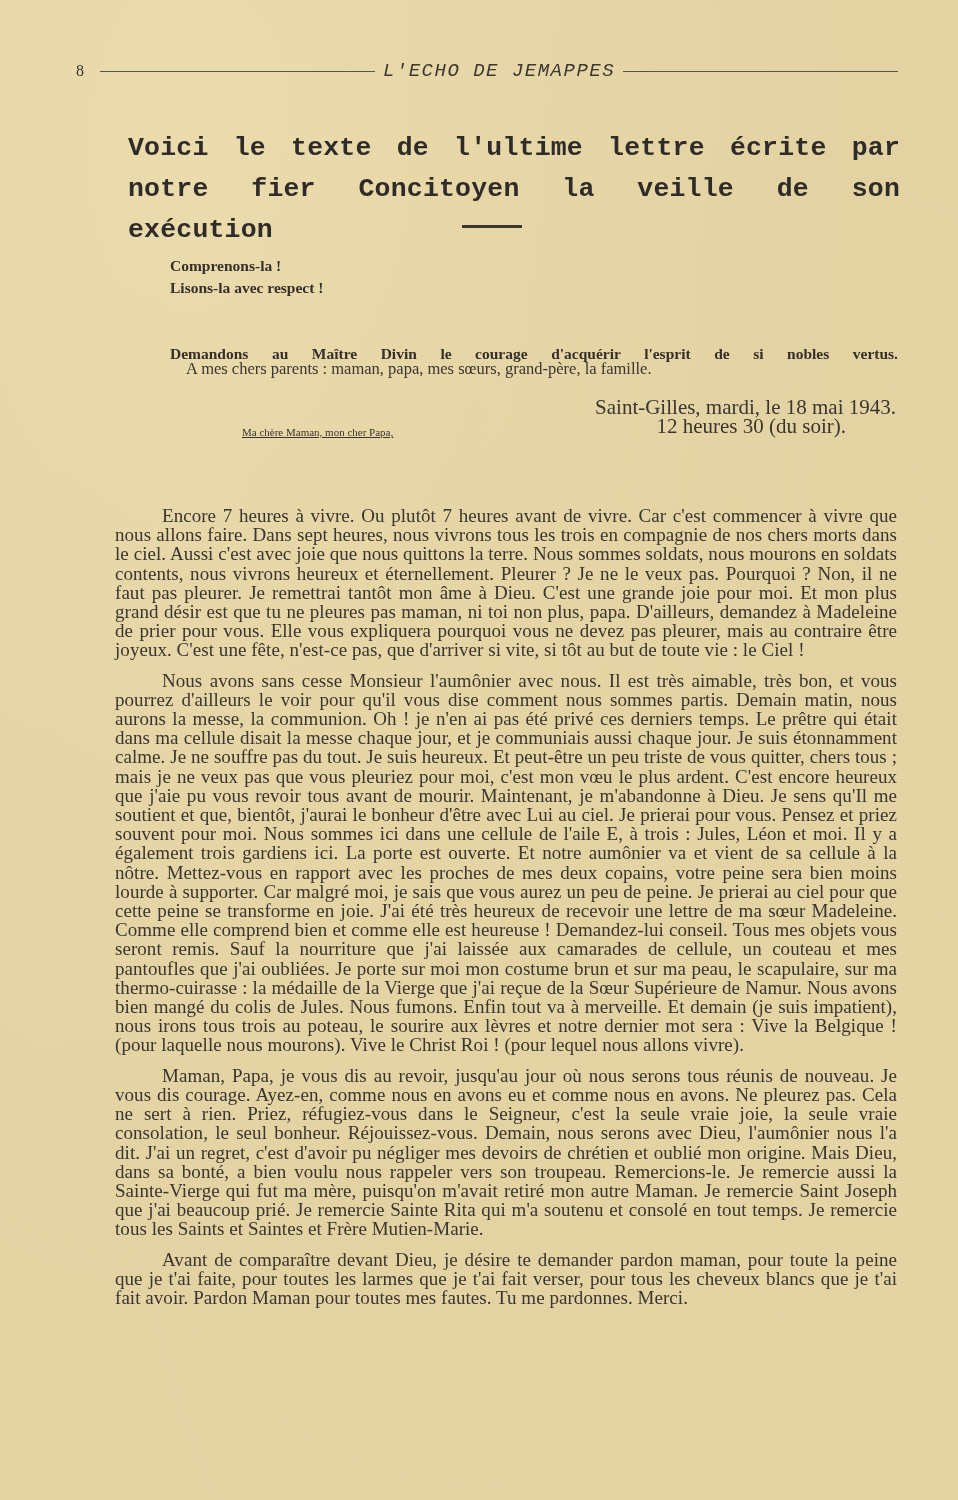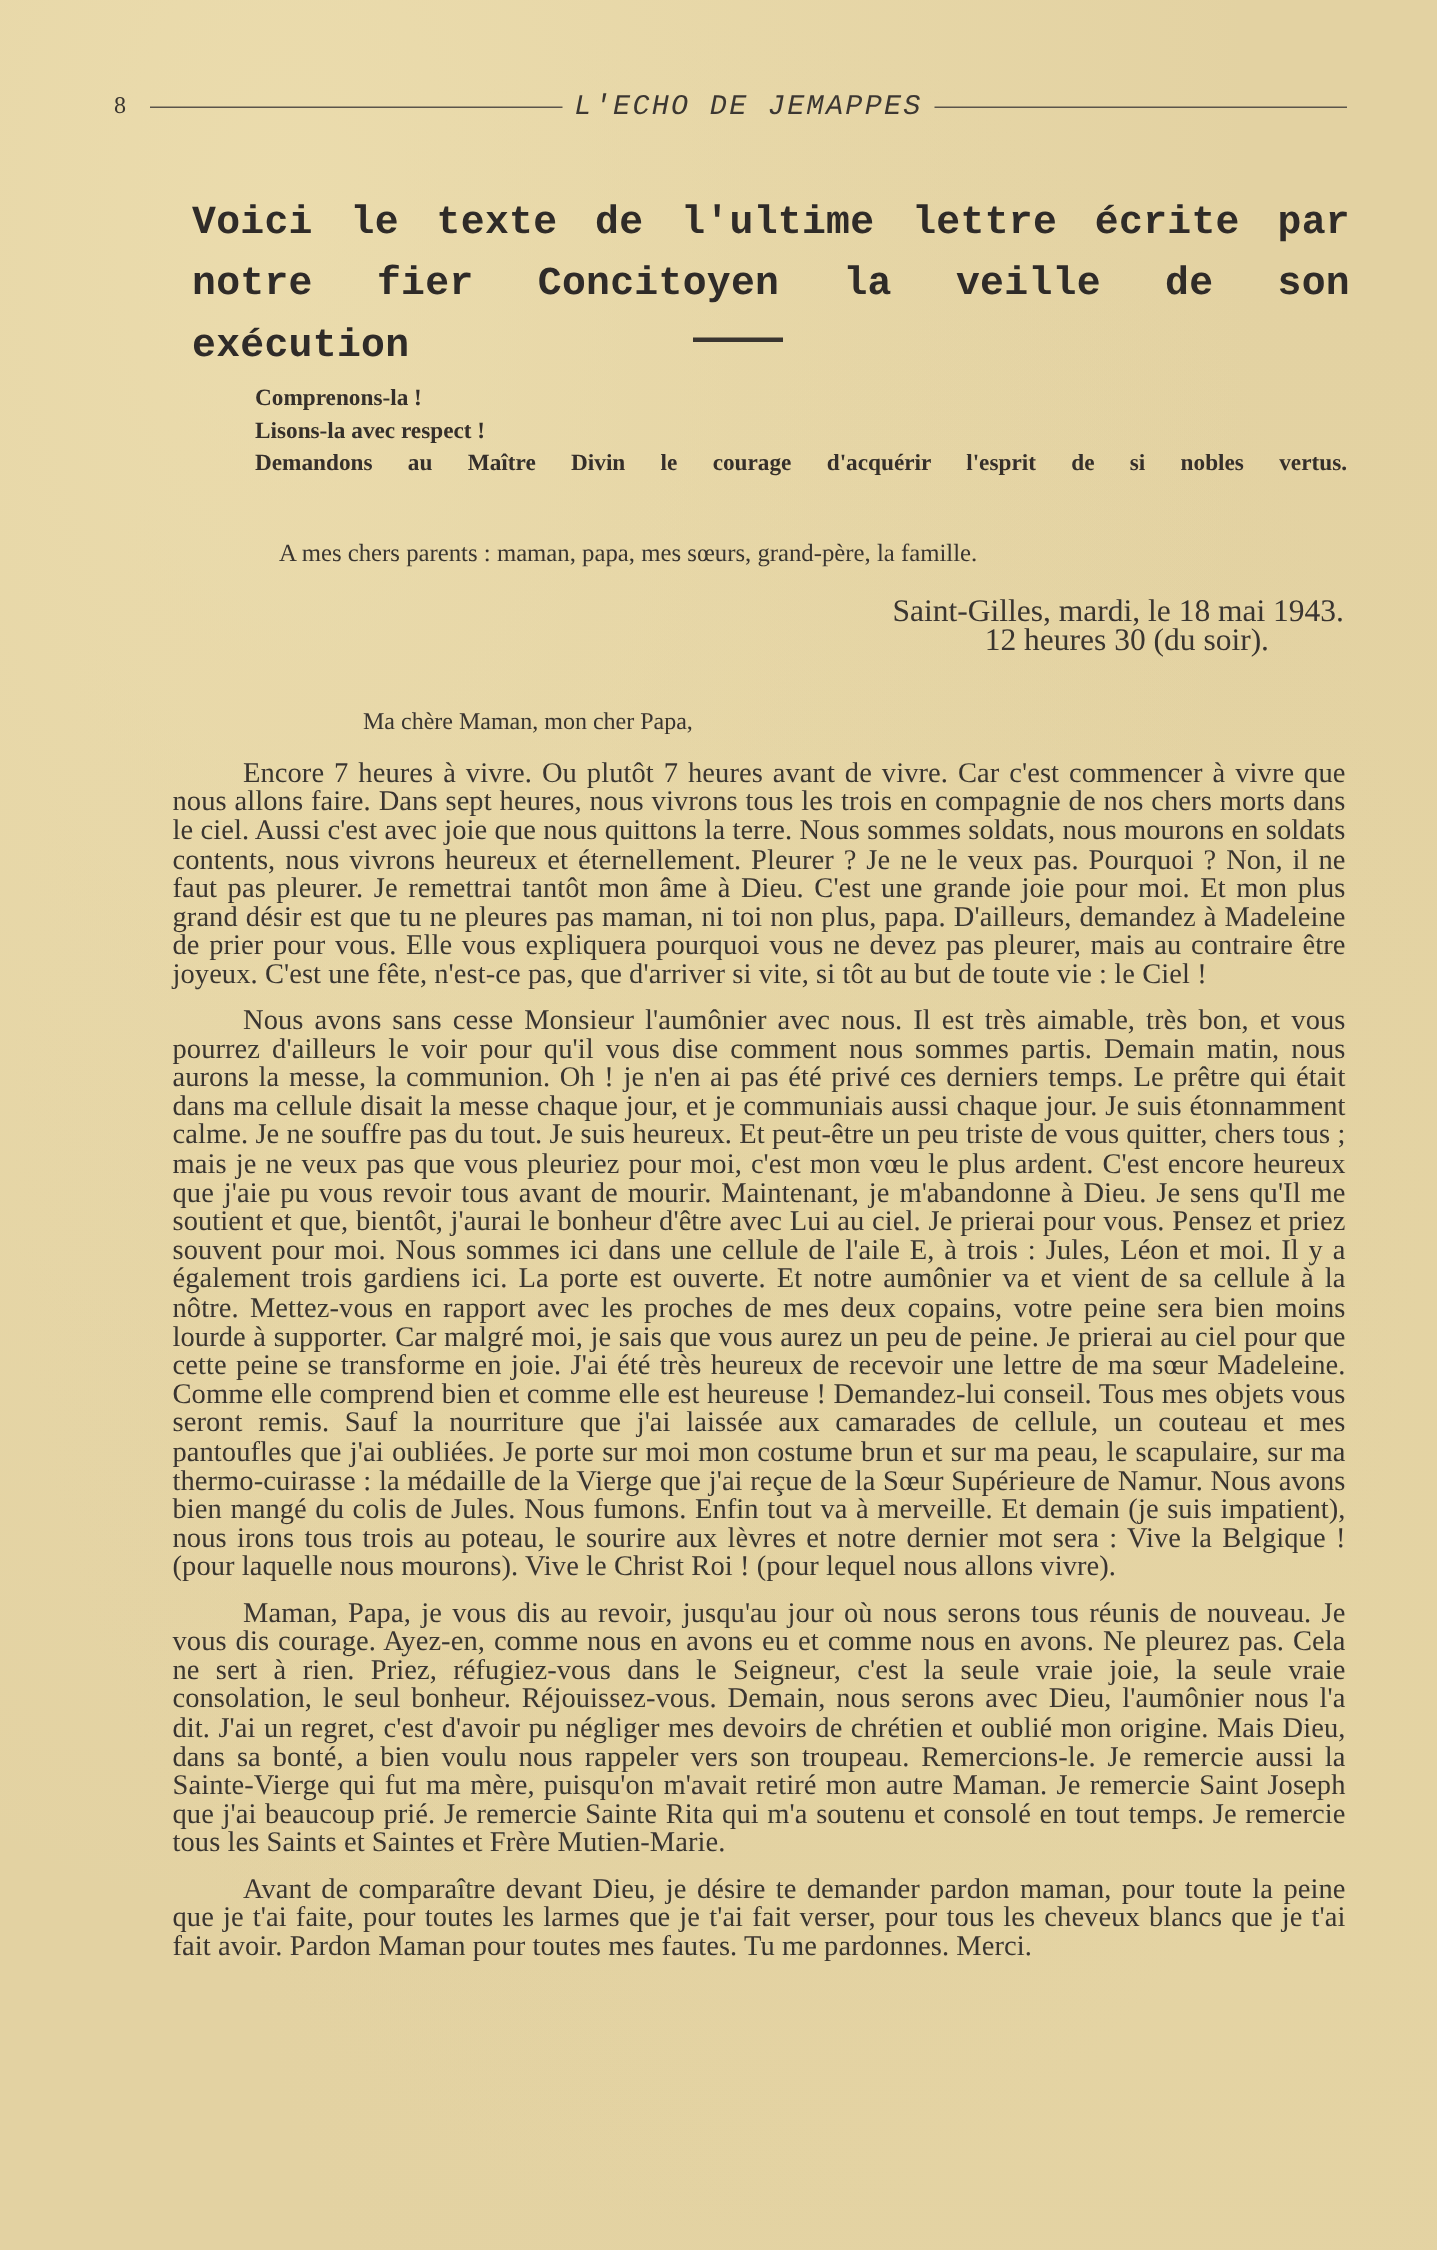--- a/index.html
+++ b/index.html
@@ -27,30 +27,30 @@
     font-size: 26.5px; line-height: 41px; color: #2f2b28;
     text-align: justify; text-align-last: justify; letter-spacing: 0.2px;
   }
   .headline-rule {
     position: absolute; left: 462px; top: 225px; width: 60px; height: 3px; background: #3a3530;
   }
   .intro {
     position: absolute; left: 170px; top: 255px; width: 728px;
     font-weight: bold; font-size: 15.5px; line-height: 21.5px; color: #352f2a;
   }
-  .intro div:last-child { text-align: justify; text-align-last: justify; }
+  .intro div:last-child { text-align: justify; text-align-last: justify; margin-top: 45px; }
   .salutation-line {
     position: absolute; left: 186px; top: 359px; font-size: 16.5px;
   }
   .dateline {
     position: absolute; right: 62px; top: 398px; font-size: 21px; text-align: right; line-height: 19px;
   }
   .dateline .time { margin-right: 50px; }
   .greeting {
-    position: absolute; left: 242px; top: 473px; font-size: 16px;
+    position: absolute; left: 242px; top: 426px; font-size: 11px; text-decoration: underline;
   }
   .letter {
     position: absolute; left: 115px; top: 506px; width: 782px;
     font-size: 19px; line-height: 19.2px; text-align: justify; letter-spacing: 0.05px;
   }
   .letter p { margin: 0 0 11px 0; text-indent: 47px; }
 </style>
 </head>
 <body>
 

